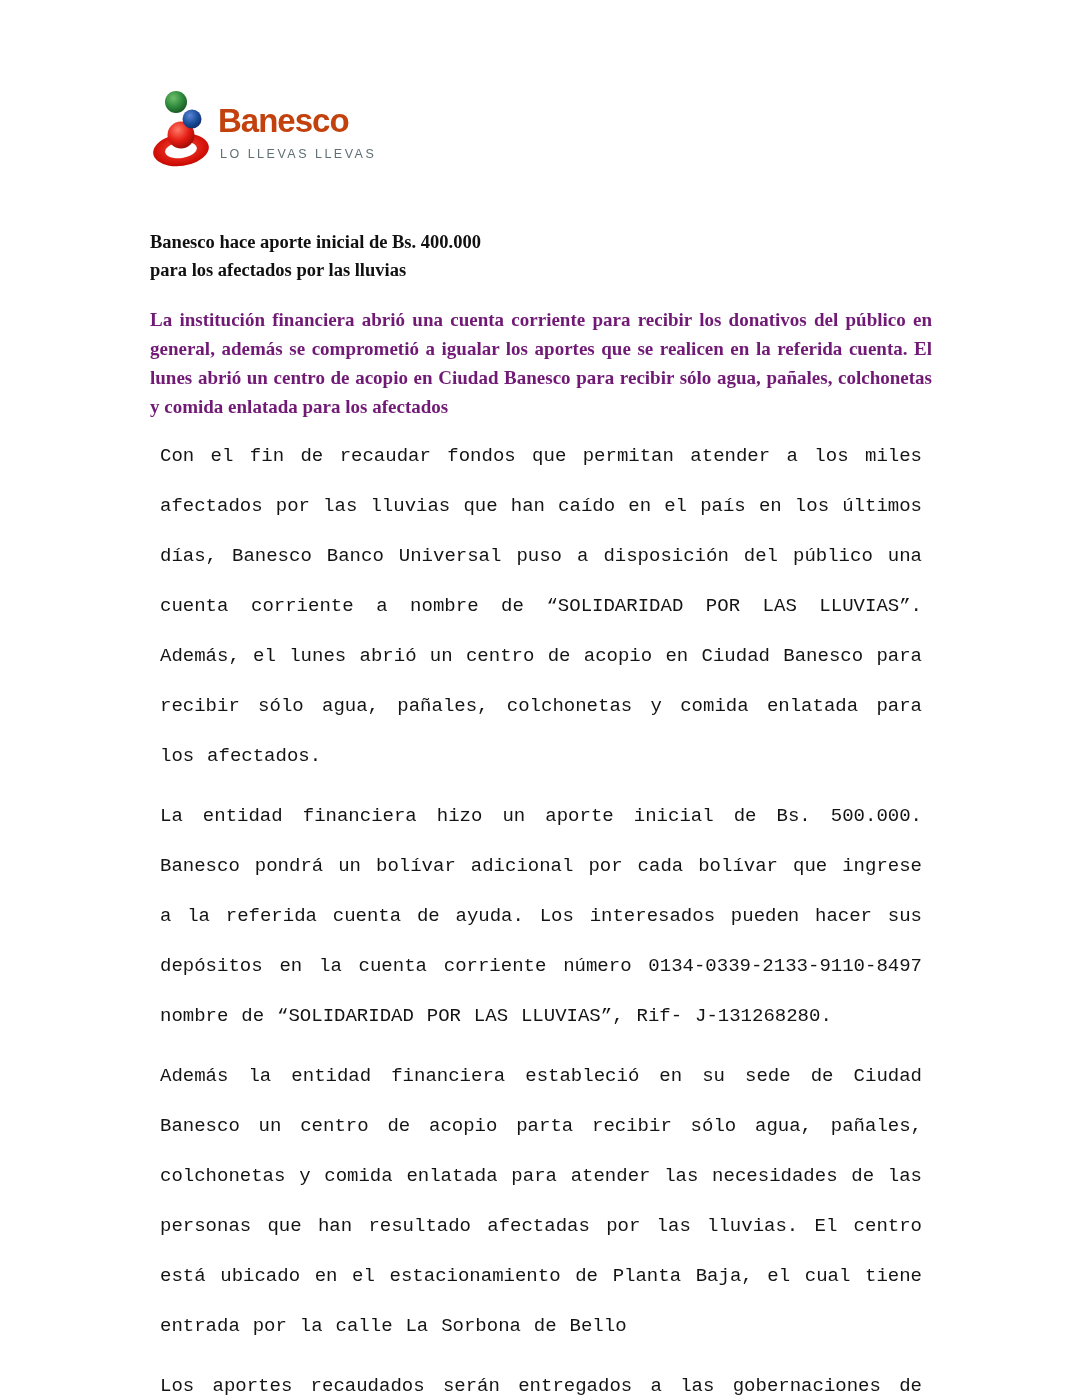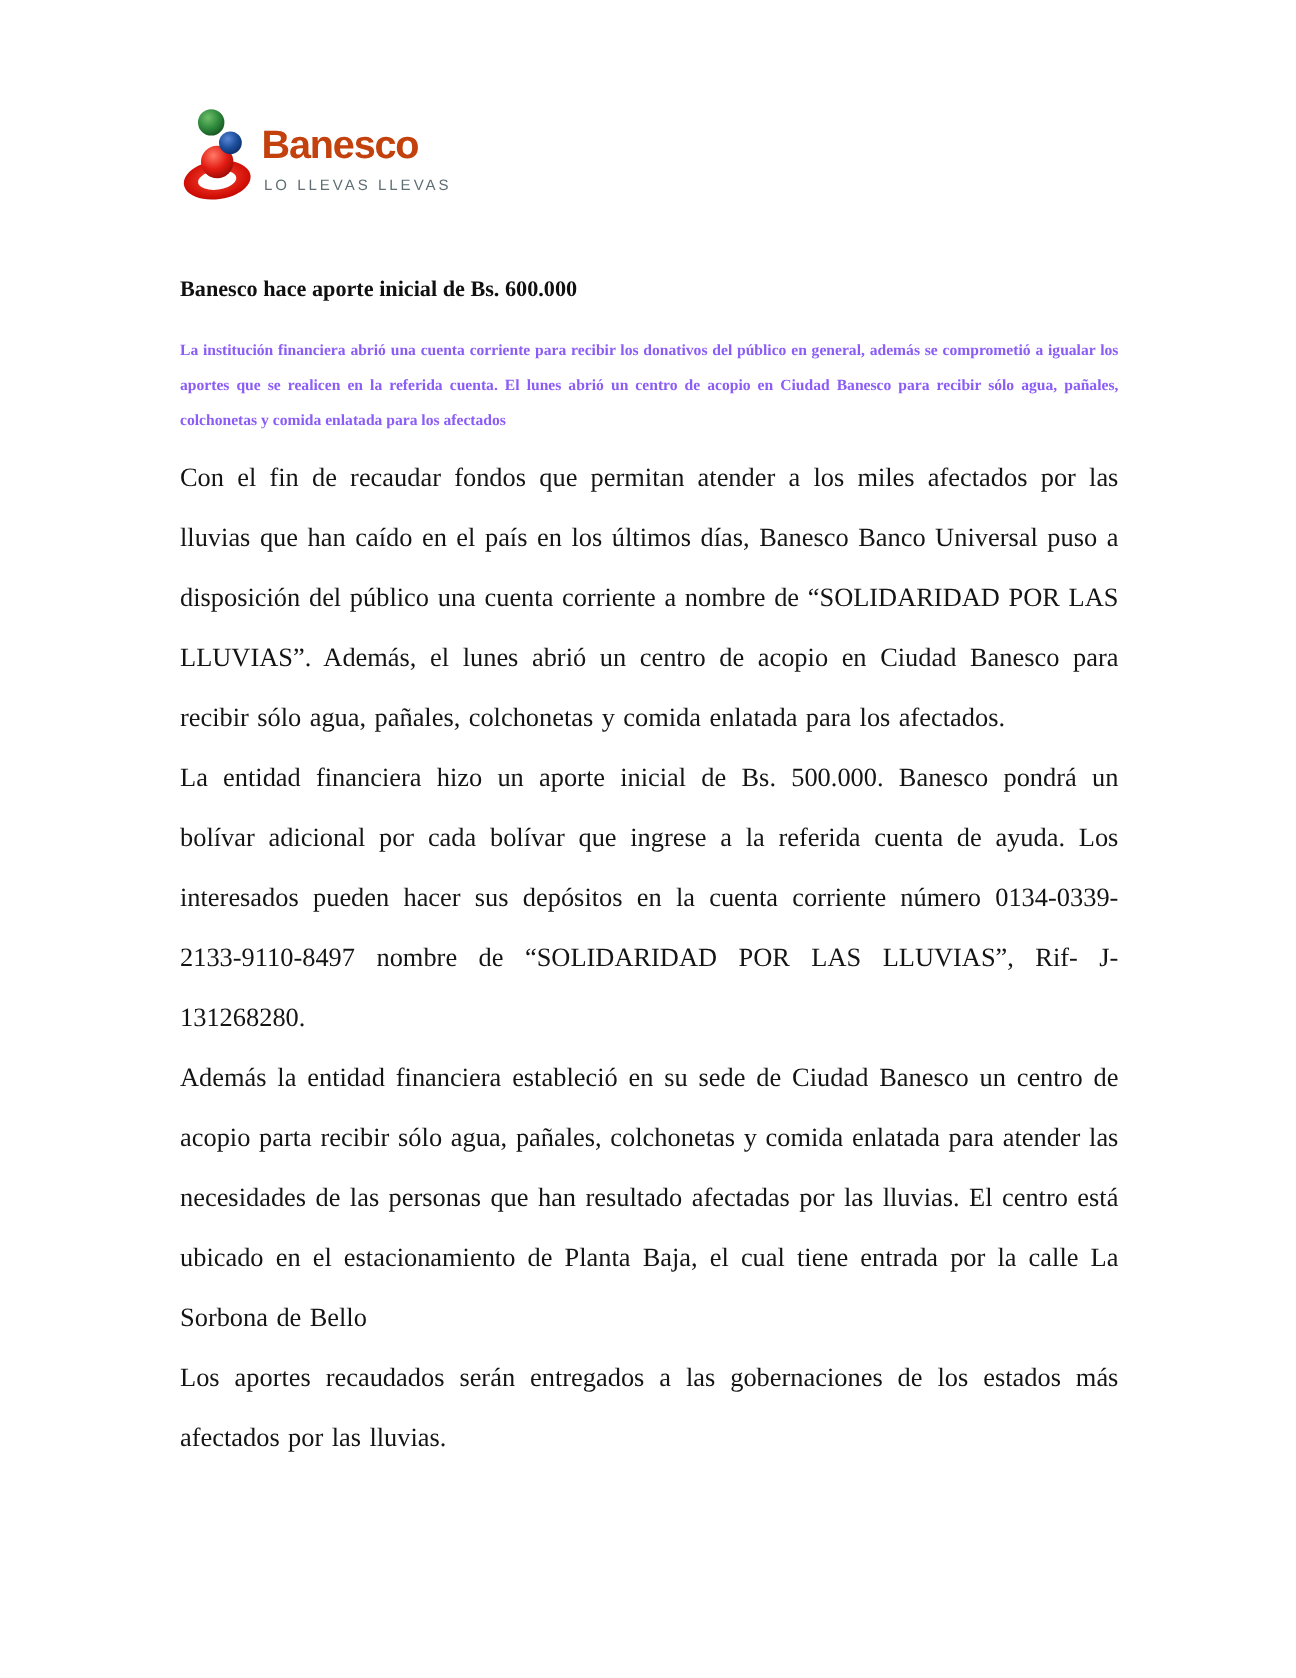--- a/index.html
+++ b/index.html
@@ -58,36 +58,37 @@
   .headline {
     font-weight: bold;
     font-size: 18.5px;
     line-height: 28px;
     color: #101010;
   }
   
   .lede {
     margin-top: 21px;
     font-weight: bold;
-    font-size: 13px;
+    font-size: 19px;
     line-height: 29px;
     text-align: justify;
-    color: #8b5cf6;
+    color: #701a75;
   }
   
   .body-text {
     margin-top: 9px;
   }
   .body-text p {
-    margin: 0;
-    font-size: 22px;
+    margin: 10px;
+    font-size: 19px;
     line-height: 50px;
     text-align: justify;
     word-spacing: 1.5px;
     color: #141414;
+    font-family: Liberation Mono, monospace;
   }
 </style>
 </head>
 <body>
 
 <div class="page">
 
   <div class="logo">
     <svg class="logo-icon" viewBox="0 0 62 80" xmlns="http://www.w3.org/2000/svg" aria-hidden="true">
       <defs>
@@ -123,21 +124,22 @@
 
       <circle cx="26" cy="12" r="11" fill="url(#gGreen)"></circle>
     </svg>
     <div class="logo-textblock">
       <div class="logo-wordmark">Banesco</div>
       <div class="logo-tagline">LO LLEVAS LLEVAS</div>
     </div>
   </div>
 
   <div class="headline">
-    <div>Banesco hace aporte inicial de Bs. 600.000</div>
+    <div>Banesco hace aporte inicial de Bs. 400.000</div>
+    <div>para los afectados por las lluvias</div>
   </div>
 
   <div class="lede">La institución financiera abrió una cuenta corriente para recibir los donativos del público en general, además se comprometió a igualar los aportes que se realicen en la referida cuenta. El lunes abrió un centro de acopio en Ciudad Banesco para recibir sólo agua, pañales, colchonetas y comida enlatada para los afectados</div>
 
   <div class="body-text">
     <p>Con el fin de recaudar fondos que permitan atender a los miles afectados por las lluvias que han caído en el país en los últimos días, Banesco Banco Universal puso a disposición del público una cuenta corriente a nombre de “SOLIDARIDAD POR LAS LLUVIAS”. Además, el lunes abrió un centro de acopio en Ciudad Banesco para recibir sólo agua, pañales, colchonetas y comida enlatada para los afectados.</p>
     <p>La entidad financiera hizo un aporte inicial de Bs. 500.000. Banesco pondrá un bolívar adicional por cada bolívar que ingrese a la referida cuenta de ayuda. Los interesados pueden hacer sus depósitos en la cuenta corriente número 0134-0339-2133-9110-8497 nombre de “SOLIDARIDAD POR LAS LLUVIAS”, Rif- J-131268280.</p>
     <p>Además la entidad financiera estableció en su sede de Ciudad Banesco un centro de acopio parta recibir sólo agua, pañales, colchonetas y comida enlatada para atender las necesidades de las personas que han resultado afectadas por las lluvias. El centro está ubicado en el estacionamiento de Planta Baja, el cual tiene entrada por la calle La Sorbona de Bello</p>
     <p>Los aportes  recaudados serán entregados a las gobernaciones de los estados más afectados por las lluvias.</p>
   </div>

